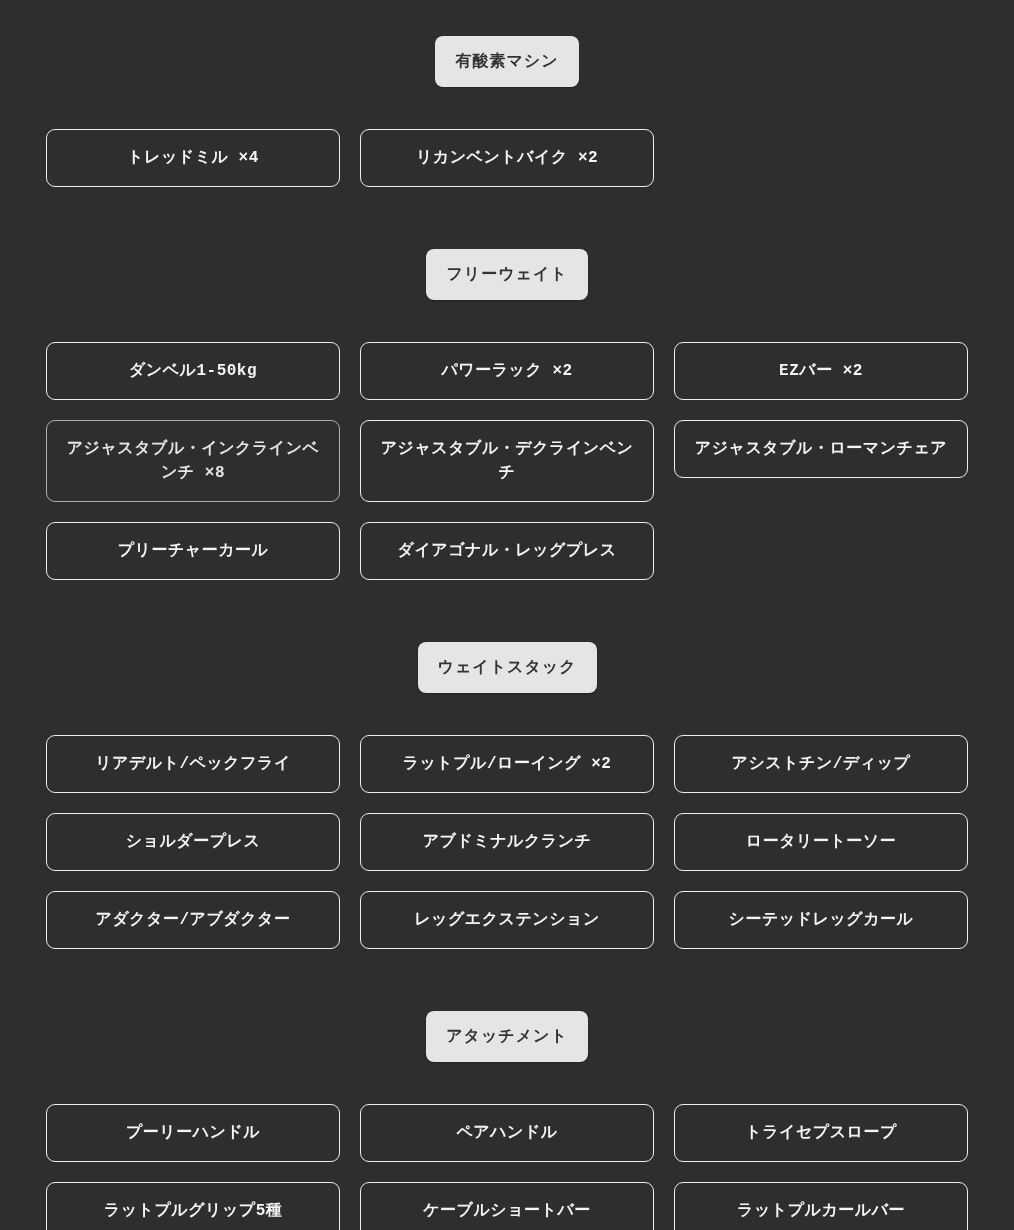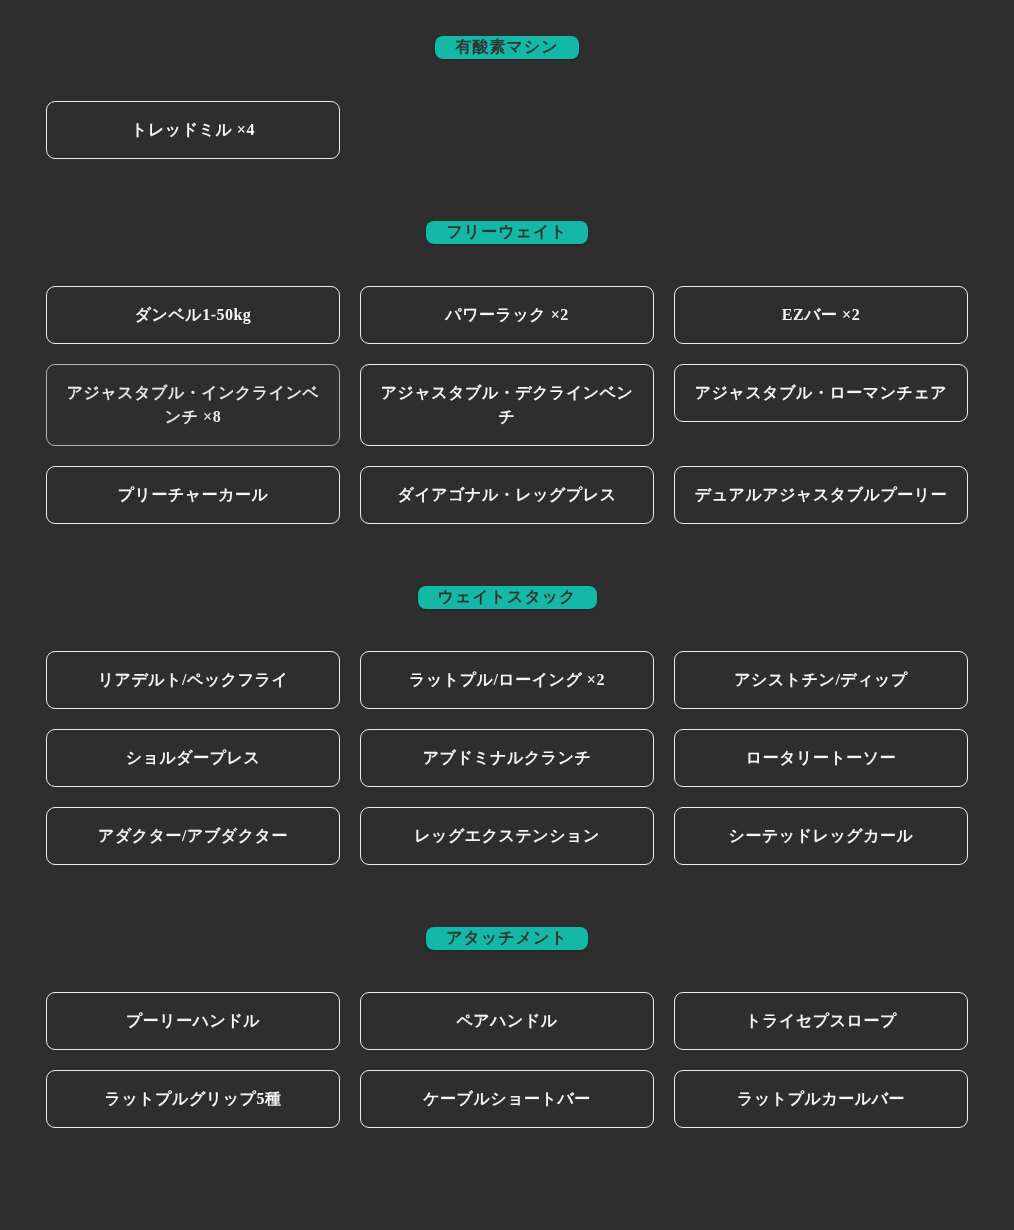--- a/index.html
+++ b/index.html
@@ -17,26 +17,26 @@
     overflow: hidden;
   }
   .section { margin-top: 62px; }
   .section:first-child { margin-top: 0; }
   .header-wrap {
     display: flex;
     justify-content: center;
   }
   .badge {
     display: inline-block;
-    background: #14b8a6;
+    background: #e5e5e5;
     color: #333333;
     font-size: 16px;
     font-weight: 700;
     letter-spacing: 1px;
-    padding: 1px 20px;
+    padding: 15px 20px;
     border-radius: 8px;
     box-shadow: 0 1px 2px rgba(0,0,0,0.25);
   }
   .grid {
     margin-top: 42px;
     display: grid;
     grid-template-columns: repeat(3, 1fr);
     gap: 20px;
     align-items: start;
   }
@@ -45,21 +45,21 @@
     align-items: center;
     justify-content: center;
     box-sizing: border-box;
     min-height: 44px;
     width: 100%;
     padding: 16px 14px;
     background: transparent;
     border: 1.5px solid #ececec;
     border-radius: 9px;
     color: #f5f5f5;
-    font-family: Liberation Serif, serif;
+    font-family: Liberation Mono, monospace;
     font-size: 16px;
     font-weight: 600;
     letter-spacing: 0.5px;
     line-height: 24px;
     text-align: center;
     cursor: pointer;
   }
   .item.dimmed {
     border-color: #b0b0b0;
     color: #e5e5e5;
@@ -72,20 +72,23 @@
   <div id="sections-root">
   <section class="section">
     <div class="header-wrap">
       <span class="badge">有酸素マシン</span>
     </div>
     <div class="grid">
   <button type="button" class="item">
     <span class="item-label">トレッドミル ×4</span>
   </button>
 
+  <button type="button" class="item">
+    <span class="item-label">リカンベントバイク ×2</span>
+  </button>
 </div>
   </section>
 
   <section class="section">
     <div class="header-wrap">
       <span class="badge">フリーウェイト</span>
     </div>
     <div class="grid">
   <button type="button" class="item">
     <span class="item-label">ダンベル1-50kg</span>
@@ -113,23 +116,20 @@
   </button>
 
   <button type="button" class="item">
     <span class="item-label">プリーチャーカール</span>
   </button>
 
   <button type="button" class="item">
     <span class="item-label">ダイアゴナル・レッグプレス</span>
   </button>
 
-  <button type="button" class="item">
-    <span class="item-label">デュアルアジャスタブルプーリー</span>
-  </button>
 </div>
   </section>
 
   <section class="section">
     <div class="header-wrap">
       <span class="badge">ウェイトスタック</span>
     </div>
     <div class="grid">
 
   <button type="button" class="item">

